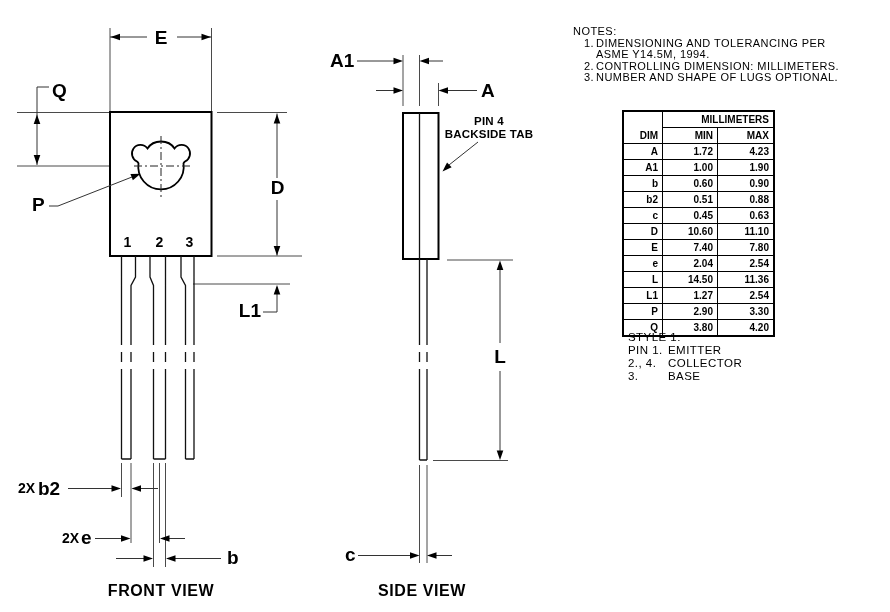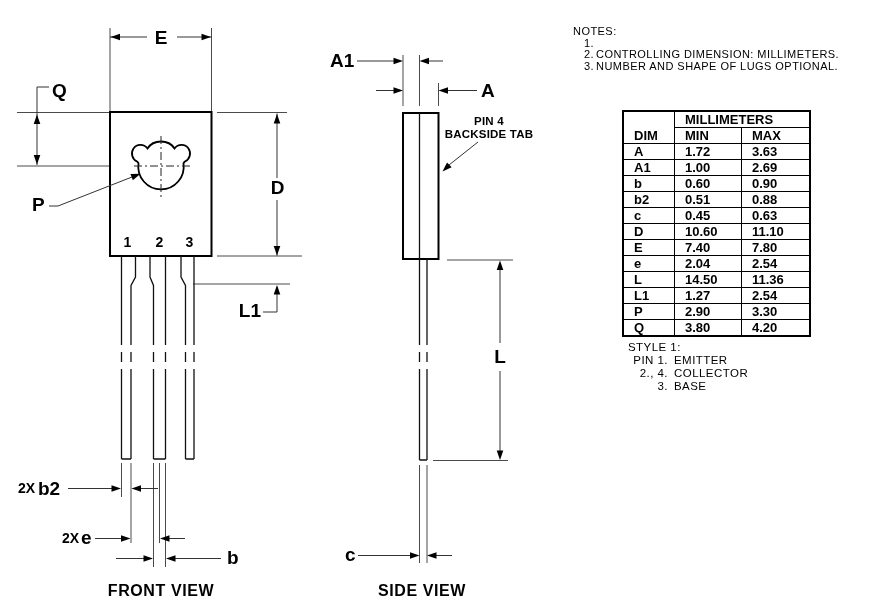--- a/index.html
+++ b/index.html
@@ -15,33 +15,33 @@
 
   
   .notes{position:absolute;left:573px;top:26px;font-size:11px;line-height:11.6px;
          letter-spacing:.45px;white-space:nowrap}
   .note-row{display:flex}
   .note-num{flex:none;width:12px;margin-left:11px}
   .note-text{flex:none}
 
   table.dims{position:absolute;left:622px;top:110px;border-collapse:collapse;
              border:2px solid #000;background:#fff}
-  table.dims th,table.dims td{border:1px solid #000;font-weight:bold;font-size:13px;
-             text-align:left;padding:0 10px;height:15px;line-height:15px;
+  table.dims th,table.dims td{border:1px solid #000;font-weight:bold;font-size:10px;
+             text-align:right;padding:0 4px;height:15px;line-height:15px;
              font-family:"Liberation Sans",sans-serif}
   .c-dim{width:30px}
   .c-min{width:46px}
   .c-max{width:47px}
   .corner{vertical-align:bottom}
 
-  .styleblk{position:absolute;left:628px;top:341px;font-size:11.5px;line-height:13px;
+  .styleblk{position:absolute;left:628px;top:331px;font-size:11.5px;line-height:13px;
             letter-spacing:.45px;white-space:nowrap}
   .style-row{display:flex}
-  .style-lbl{flex:none;width:40px;text-align:right}
-  .style-val{flex:none;margin-left:6px}
+  .style-lbl{flex:none;width:40px;}
+  .style-val{flex:none;}
 </style>
 </head>
 <body>
 
 <div class="stage">
 
   <svg width="600" height="612" viewBox="0 0 600 612">
     <defs>
       <path id="ah" d="M0,0 L-9.5,3.3 L-9.5,-3.3 Z"></path>
     </defs>
@@ -194,20 +194,25 @@
       </g>
 
       <text class="viewcap" x="422" y="596" text-anchor="middle">SIDE VIEW</text>
     </g>
   </svg>
 
   <div class="notes">
     <div>NOTES:</div>
     <div class="note-row">
       <span class="note-num">1.</span>
+      <span class="note-text">DIMENSIONING AND TOLERANCING PER</span>
+    </div>
+    <div class="note-row">
+      <span class="note-num"></span>
+      <span class="note-text">ASME Y14.5M, 1994.</span>
     </div>
     <div class="note-row">
       <span class="note-num">2.</span>
       <span class="note-text">CONTROLLING DIMENSION: MILLIMETERS.</span>
     </div>
     <div class="note-row">
       <span class="note-num">3.</span>
       <span class="note-text">NUMBER AND SHAPE OF LUGS OPTIONAL.</span>
     </div>
   </div>
@@ -218,26 +223,26 @@
       <th class="c-dim corner" rowspan="2">DIM</th>
       <th colspan="2">MILLIMETERS</th>
     </tr>
     <tr>
       <th class="c-min">MIN</th>
       <th class="c-max">MAX</th>
     </tr>
     <tr>
           <td>A</td>
           <td>1.72</td>
-          <td>3.63</td>
+          <td>4.23</td>
         </tr>
     <tr>
           <td>A1</td>
           <td>1.00</td>
-          <td>2.69</td>
+          <td>1.90</td>
         </tr>
     <tr>
           <td>b</td>
           <td>0.60</td>
           <td>0.90</td>
         </tr>
     <tr>
           <td>b2</td>
           <td>0.51</td>
           <td>0.88</td>

